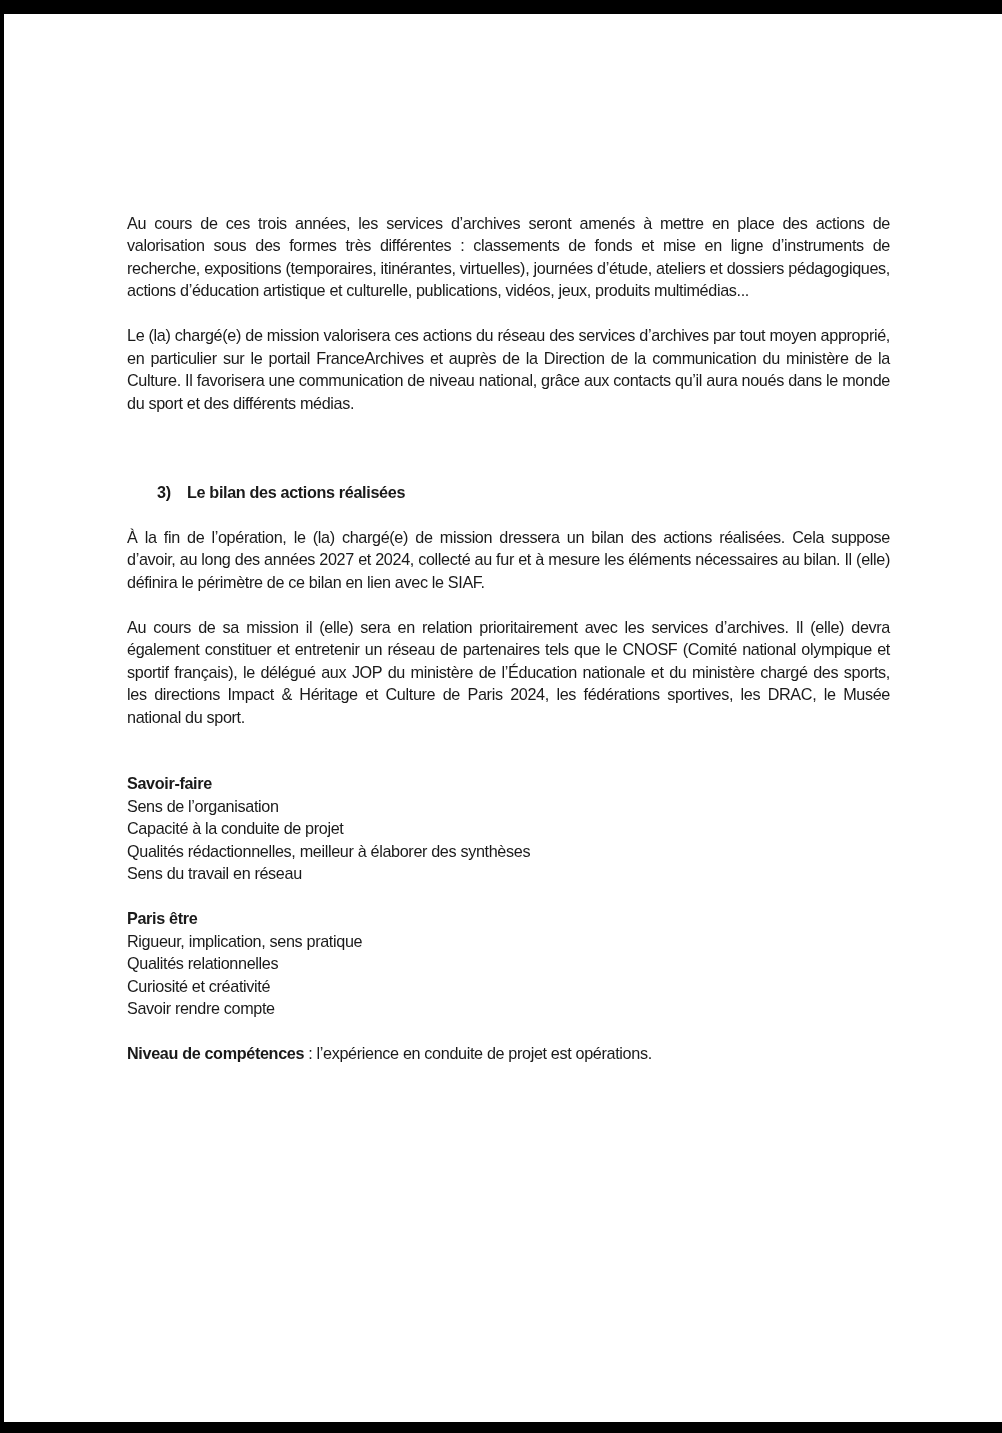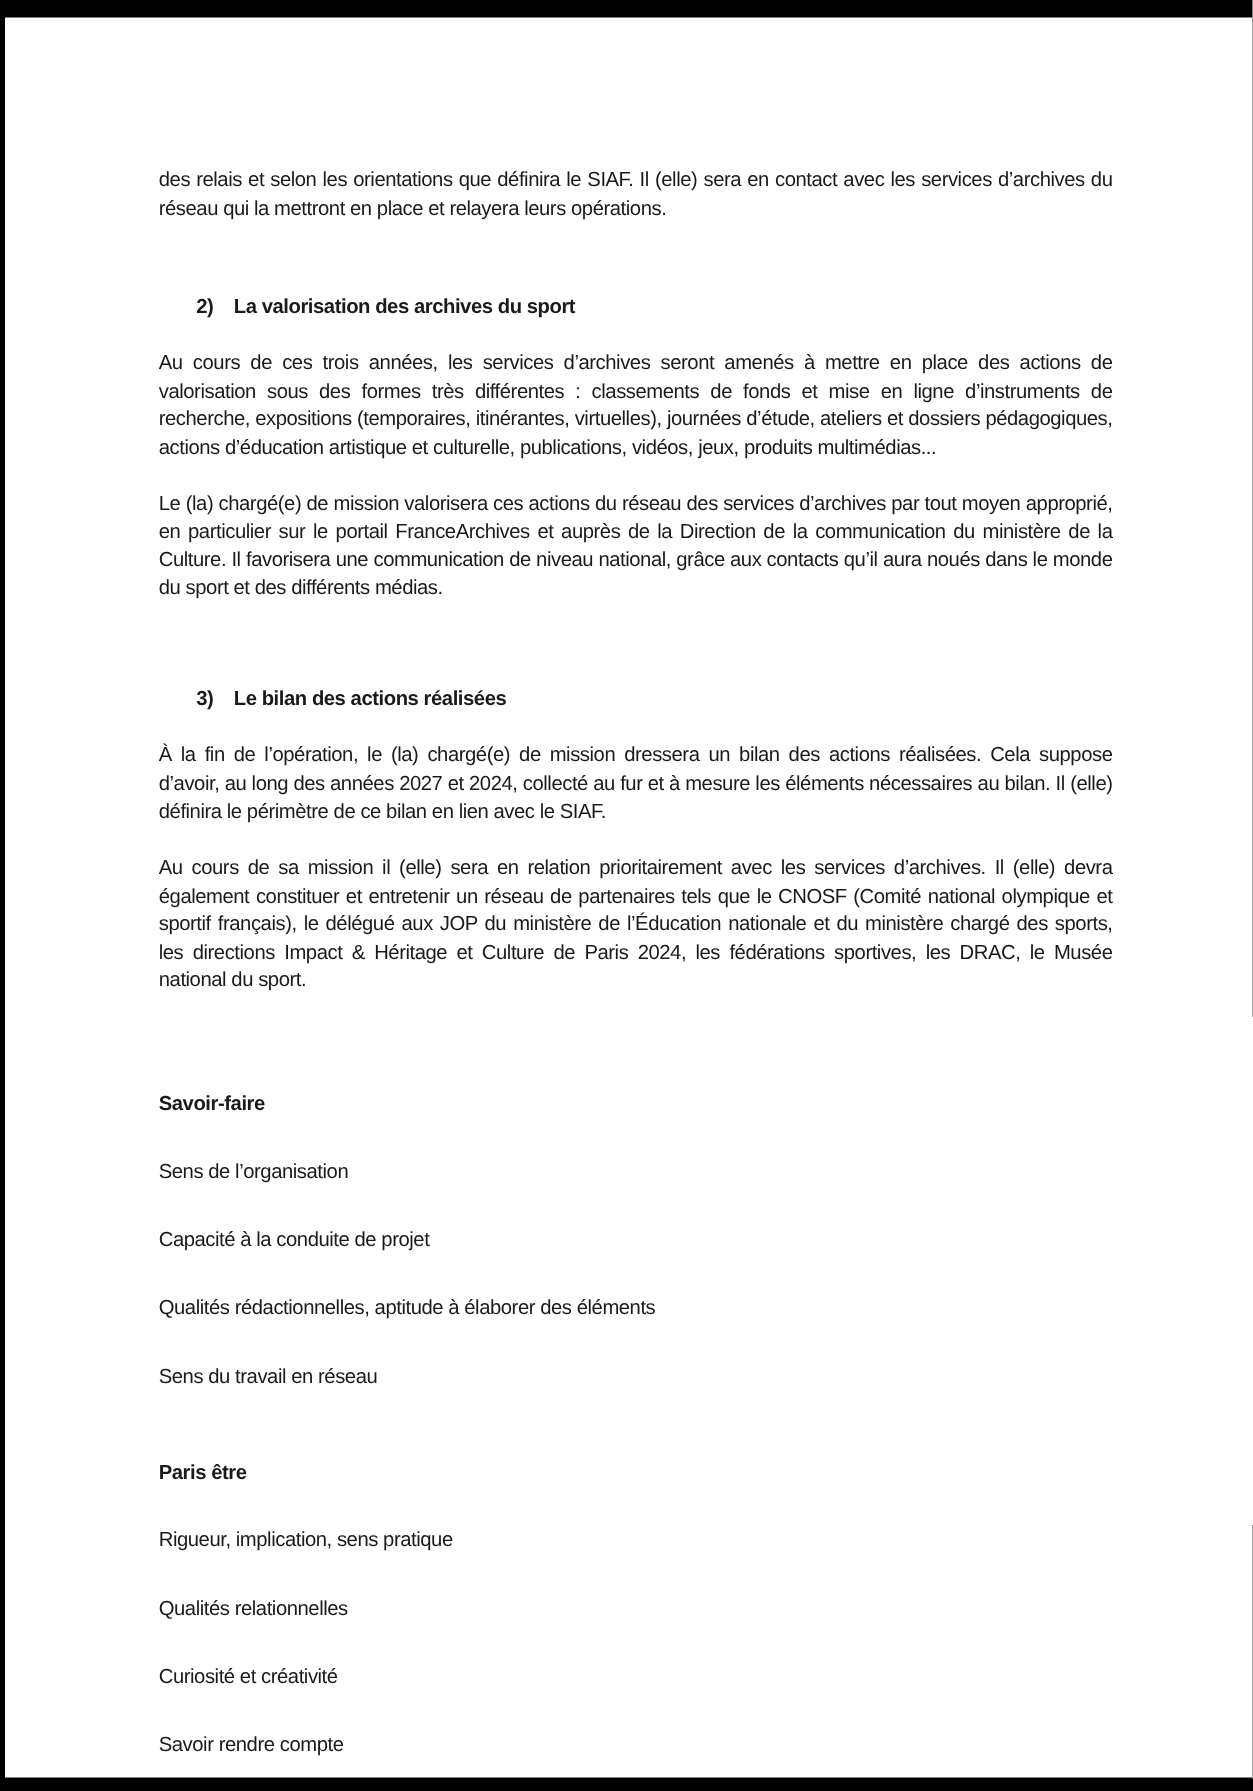--- a/index.html
+++ b/index.html
@@ -19,36 +19,32 @@
   p { margin: 0; }
   .just { text-align: justify; }
   .gap-big { height: 45px; }
   .gap-med { height: 22.5px; }
   h2 {
     margin: 0; font-size: 16.2px; font-weight: bold; line-height: 22.5px;
     padding-left: 30px;
   }
   h2 .num { display: inline-block; width: 30px; }
   .list-title { font-weight: bold; }
-  .list-line { display: block; margin-top: 32px; }
+  .list-line { display: block; }
   .bold { font-weight: bold; }
 </style>
 </head>
 <body>
 
 <div class="page">
   <div class="content">
 
-    <p class="just">des relais et selon les orientations que définira le SIAF. Il (elle) sera en contact avec les services d’archives du réseau qui la mettront en place et relayera leurs opérations.</p>
 
     <div class="gap-big" style="height:56px"></div>
 
-    <h2>
-      <span class="num">2)</span><span>La valorisation des archives du sport</span>
-    </h2>
 
     <div class="gap-med"></div>
 
     <p class="just">Au cours de ces trois années, les services d’archives seront amenés à mettre en place des actions de valorisation sous des formes très différentes : classements de fonds et mise en ligne d’instruments de recherche, expositions (temporaires, itinérantes, virtuelles), journées d’étude, ateliers et dossiers pédagogiques, actions d’éducation artistique et culturelle, publications, vidéos, jeux, produits multimédias...</p>
     <div class="gap-med"></div>
     <p class="just">Le (la) chargé(e) de mission valorisera ces actions du réseau des services d’archives par tout moyen approprié, en particulier sur le portail FranceArchives et auprès de la Direction de la communication du ministère de la Culture. Il favorisera une communication de niveau national, grâce aux contacts qu’il aura noués dans le monde du sport et des différents médias.</p>
     <div class="gap-med"></div>
 
     <div class="gap-big" style="height:44px"></div>
 
@@ -61,21 +57,21 @@
     <p class="just">À la fin de l’opération, le (la) chargé(e) de mission dressera un bilan des actions réalisées. Cela suppose d’avoir, au long des années 2027 et 2024, collecté au fur et à mesure les éléments nécessaires au bilan. Il (elle) définira le périmètre de ce bilan en lien avec le SIAF.</p>
     <div class="gap-med"></div>
     <p class="just">Au cours de sa mission il (elle) sera en relation prioritairement avec les services d’archives. Il (elle) devra également constituer et entretenir un réseau de partenaires tels que le CNOSF (Comité national olympique et sportif français), le délégué aux JOP du ministère de l’Éducation nationale et du ministère chargé des sports, les directions Impact &amp; Héritage et Culture de Paris 2024, les fédérations sportives, les DRAC, le Musée national du sport.</p>
 
     <div class="gap-big" style="height:44px"></div>
 
     <div>
       <span class="list-line list-title">Savoir-faire</span>
       <span class="list-line">Sens de l’organisation</span>
       <span class="list-line">Capacité à la conduite de projet</span>
-      <span class="list-line">Qualités rédactionnelles, aptitude à élaborer des éléments</span>
+      <span class="list-line">Qualités rédactionnelles, meilleur à élaborer des synthèses</span>
       <span class="list-line">Sens du travail en réseau</span>
     </div>
 
     <div class="gap-med"></div>
 
     <div>
       <span class="list-line list-title">Paris être</span>
       <span class="list-line">Rigueur, implication, sens pratique</span>
       <span class="list-line">Qualités relationnelles</span>
       <span class="list-line">Curiosité et créativité</span>

